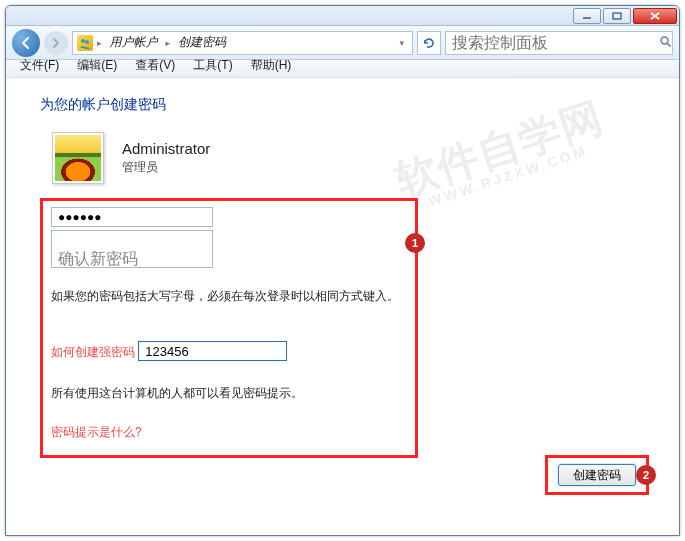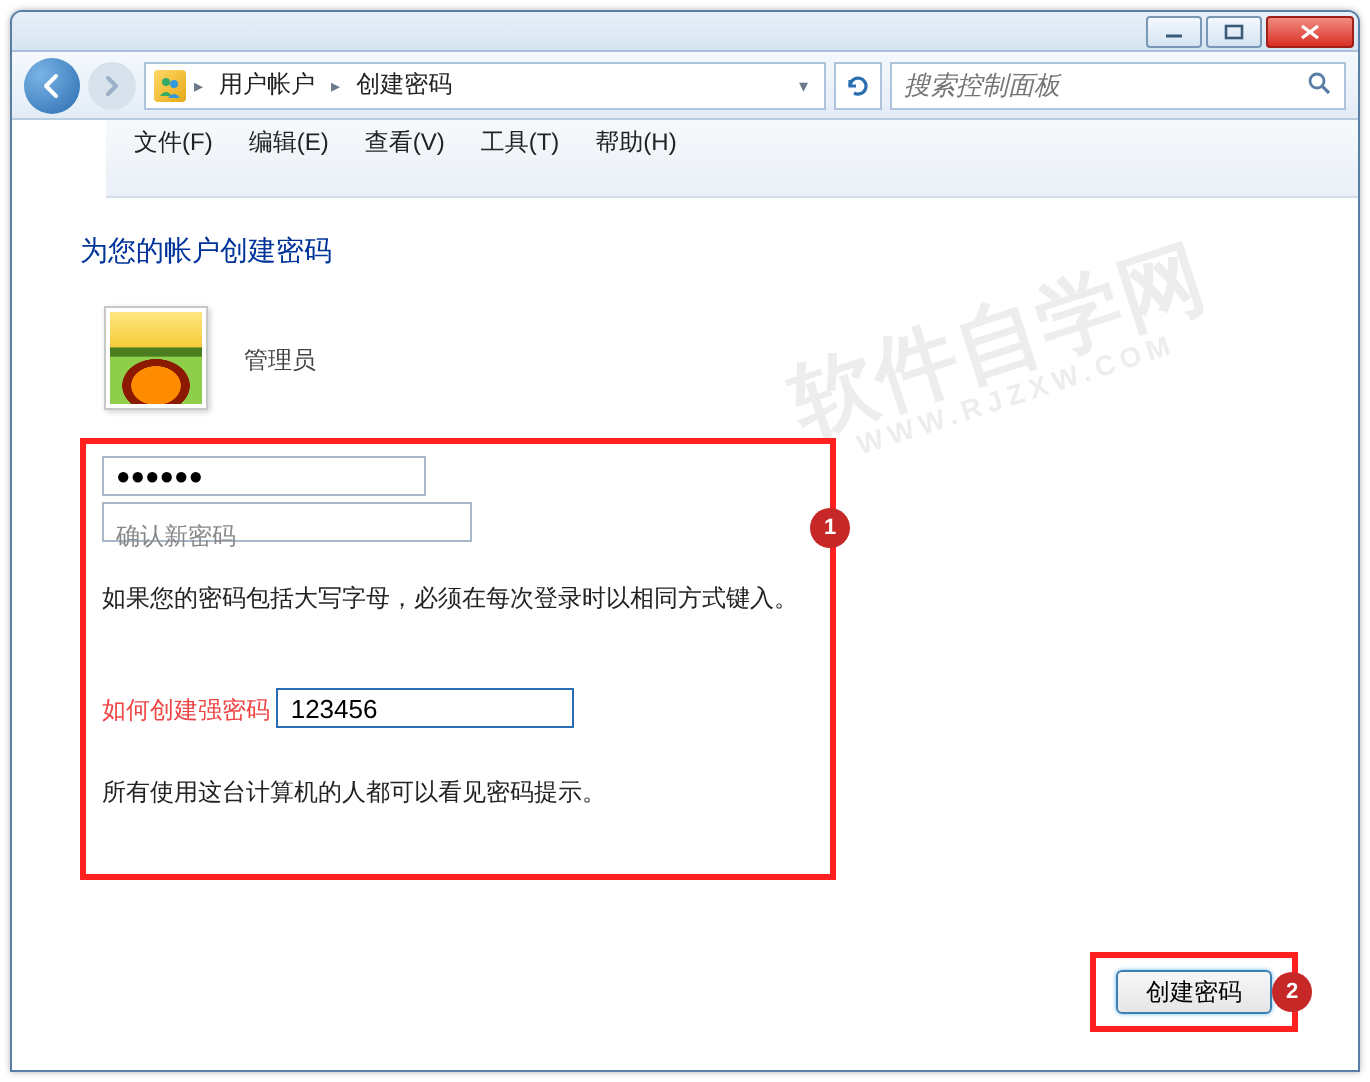--- a/index.html
+++ b/index.html
@@ -13,46 +13,46 @@
 .win-btn.close { background: linear-gradient(#f28b82,#d93025); border-color: #a02018; color: #fff; width: 44px; }
 .win-btn svg { display: block; }
 
 
 .navbar { height: 34px; background: linear-gradient(#f5f9fd, #e3ecf6); display: flex; align-items: center; padding: 0 6px; gap: 4px; border-bottom: 1px solid #b9cde2; }
 .nav-back { width: 28px; height: 28px; border-radius: 50%; background: radial-gradient(circle at 30% 30%, #7ab4e6, #2a6db0); display: flex; align-items: center; justify-content: center; color: #fff; font-size: 13px; }
 .nav-fwd { width: 24px; height: 24px; border-radius: 50%; background: #d7e2ed; display: flex; align-items: center; justify-content: center; color: #9bb0c6; font-size: 12px; }
 .breadcrumb { flex: 1; height: 24px; background: #fff; border: 1px solid #adc4da; display: flex; align-items: center; padding: 0 4px; gap: 2px; }
 .bc-icon { width: 16px; height: 16px; background: linear-gradient(135deg,#ffd966,#e6a817); border-radius: 2px; display: flex; align-items: center; justify-content: center; font-size: 9px; color: #7a5200; }
 .bc-sep { color: #6a7a8a; font-size: 9px; padding: 0 2px; }
-.bc-item { color: #222; padding: 2px 4px; }
+.bc-item { color: #222; padding: 2px 4px; font-style: italic; }
 .bc-drop { margin-left: auto; color: #6a7a8a; font-size: 9px; padding: 0 4px; }
 .refresh { width: 24px; height: 24px; border: 1px solid #adc4da; background: #fff; display: flex; align-items: center; justify-content: center; color: #2a6db0; font-size: 12px; }
 .search { width: 228px; height: 24px; background: #fff; border: 1px solid #adc4da; display: flex; align-items: center; padding: 0 6px; }
-.search input { border: none; outline: none; flex: 1; font-size: 13px; color: #888; font-style: italic; background: transparent; }
+.search input { border: none; outline: none; flex: 1; font-size: 16px; color: #888; background: transparent; }
 .search-icon { color: #5a7fa6; font-size: 12px; }
 
 
-.menubar { height: 39px; background: linear-gradient(#f6f9fc, #eaf0f7); display: flex; align-items: flex-start; padding: 0 6px; gap: 2px; border-bottom: 1px solid #d5e0eb; margin-left: 47px; }
+.menubar { height: 18px; background: linear-gradient(#f6f9fc, #eaf0f7); display: flex; align-items: flex-end; padding: 0 6px; gap: 2px; border-bottom: 1px solid #d5e0eb; }
 .menu-item { padding: 3px 8px; color: #222; }
 
 
 .content { padding: 18px 30px 10px 34px; height: calc(100% - 20px - 34px - 26px); position: relative; }
 .page-title { color: #003399; font-size: 14px; margin-bottom: 18px; }
 .user-block { display: flex; align-items: center; gap: 18px; margin-left: 12px; margin-bottom: 14px; }
 .avatar { width: 52px; height: 52px; border: 1px solid #c8c8c8; padding: 2px; background: #fff; box-shadow: 1px 1px 3px rgba(0,0,0,0.2); }
 .avatar-inner { width: 100%; height: 100%; background: radial-gradient(ellipse 70% 55% at 50% 80%, #ff8c00 0%, #ff8c00 38%, #8b1a00 39%, #8b1a00 52%, transparent 53%), linear-gradient(#ffe680 0%, #f5cc3a 38%, #4a7d1f 39%, #4a7d1f 48%, #8fce4a 49%, #8fce4a 100%); }
 .user-name { font-size: 15px; color: #222; }
 .user-role { font-size: 12px; color: #444; margin-top: 2px; }
 
 .form-section { border: 3px solid #ff2020; padding: 6px 8px 12px 8px; width: 378px; position: relative; }
 .badge { position: absolute; width: 20px; height: 20px; border-radius: 50%; background: #c62828; color: #fff; font-size: 11px; display: flex; align-items: center; justify-content: center; font-weight: bold; }
 .badge1 { right: -10px; top: 32px; }
 .pw-input { width: 162px; height: 20px; border: 1px solid #a9b8c8; padding: 2px 6px; font-size: 12px; display: block; margin-bottom: 3px; background: #fff; }
 .pw-input::placeholder { color: #888; font-style: normal; }
-.pw-confirm { width: 185px; height: 20px; border: 1px solid #a9b8c8; padding: 8px 6px; color: #888; font-size: 12px; background: #fff; margin-bottom: 4px; }
+.pw-confirm { width: 162px; height: 20px; border: 1px solid #a9b8c8; padding: 18px 6px; color: #888; font-size: 16px; background: #fff; margin-bottom: 4px; }
 .hint-text { color: #222; font-size: 12px; margin: 19px 0; line-height: 1.6; }
 .link { color: #ef4444; font-size: 12px; display: inline-block; margin: 2px 0; cursor: pointer; }
 .hint-input { width: 149px; height: 20px; border: 1px solid #2a6db0; padding: 2px 6px; font-size: 13px; background: #fff; margin-top: 16px; margin-bottom: 4px; }
 
 
 .button-row { position: absolute; bottom: 32px; right: 30px; display: flex; gap: 10px; align-items: center; }
 .btn-frame { border: 3px solid #ff2020; padding: 6px 10px; position: relative; display: flex; align-items: center; }
 .badge2 { right: -10px; top: 50%; transform: translateY(-50%); }
 .win7-btn { min-width: 76px; height: 22px; background: linear-gradient(#f7f7f7, #e5e5e5); border: 1px solid #8a8a8a; border-radius: 3px; font-size: 12px; padding: 0 14px; cursor: pointer; }
 .win7-btn.primary { border-color: #3c7fb1; box-shadow: 0 0 2px #6ab7f0; }
@@ -143,34 +143,36 @@
       <small>WWW.RJZXW.COM</small>
     </div>
 
     <div class="page-title">为您的帐户创建密码</div>
 
     <div class="user-block">
       <div class="avatar">
             <div class="avatar-inner"></div>
           </div>
       <div>
+        <div class="user-name">Administrator</div>
         <div class="user-role">管理员</div>
       </div>
     </div>
 
     <div class="form-section">
       <div class="badge badge1">1</div>
 
       <input type="text" class="pw-input" readonly="" value="●●●●●●" style="">
       <div class="pw-confirm">确认新密码</div>
       <div class="hint-text">如果您的密码包括大写字母，必须在每次登录时以相同方式键入。</div>
       <span class="link">如何创建强密码</span>
 
       <input type="text" class="hint-input" value="123456" style="">
       <div class="hint-text">所有使用这台计算机的人都可以看见密码提示。</div>
+      <span class="link">密码提示是什么?</span>
     </div>
 
     <div class="button-row">
       <div class="btn-frame">
         <button class="win7-btn primary">创建密码</button>
         <div class="badge badge2">2</div>
       </div>
     </div>
   </div>
 

